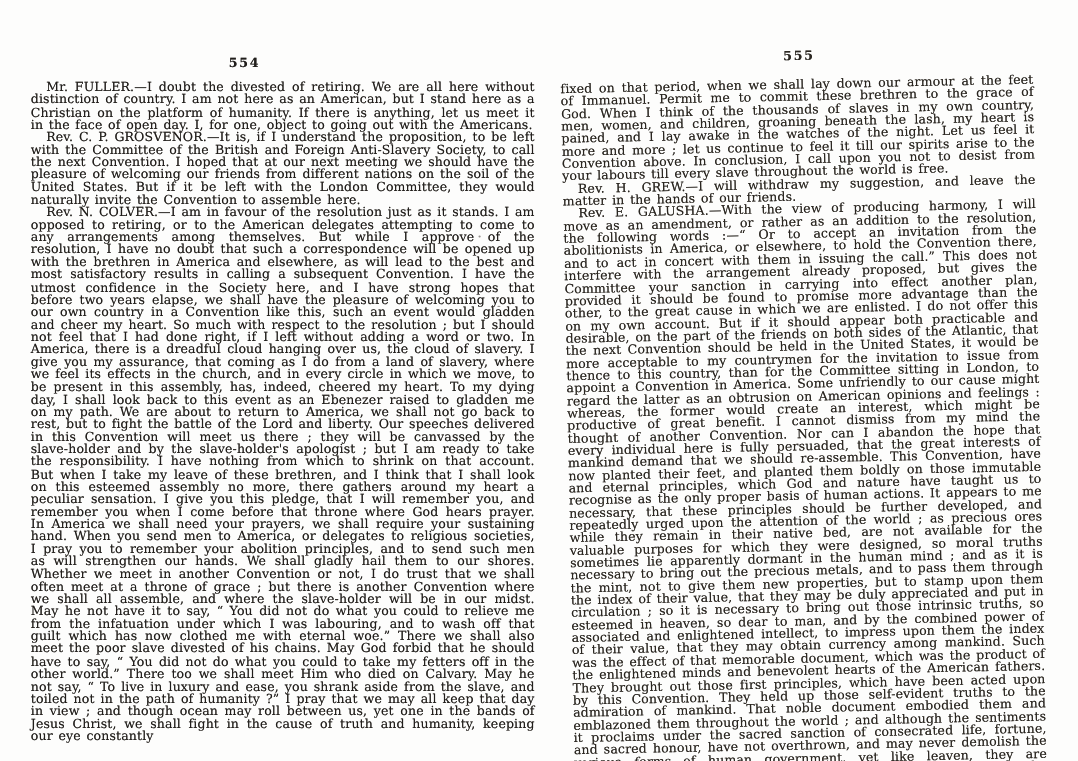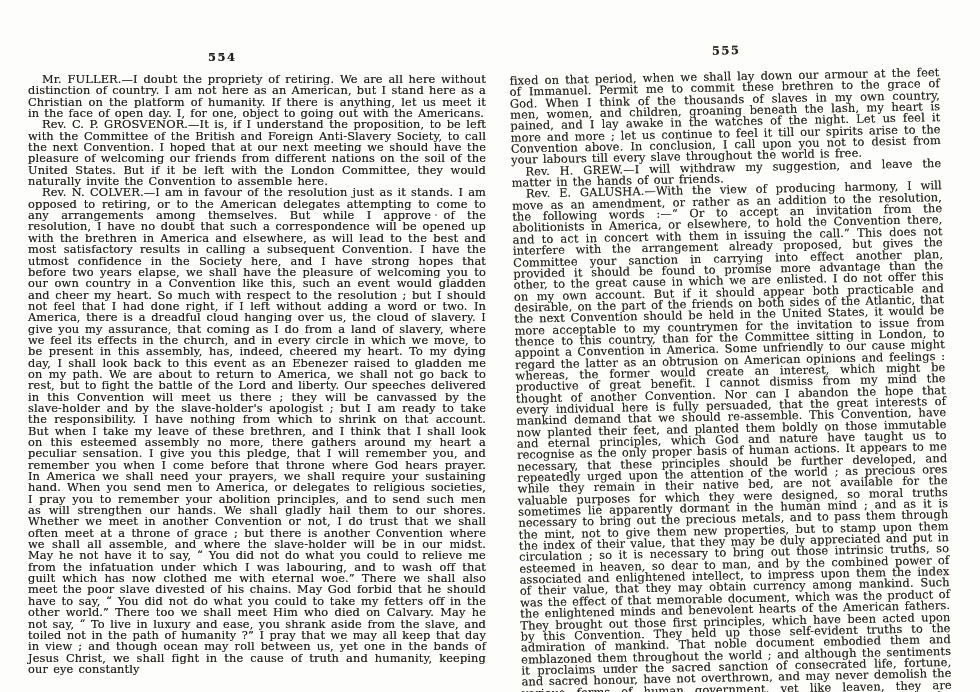--- a/index.html
+++ b/index.html
@@ -67,21 +67,21 @@
   .speck-4 { left: 877px; top: 677px; width: 2px; height: 2px; }
 </style>
 </head>
 <body>
 
 <div class="spread">
 
   <div class="page page-left">
     <div class="page-number">554</div>
     <div class="text-block">
-      <p>Mr. FULLER.—I doubt the propriety of retiring.  We are all here without distinction of country.  I am not here as an American, but I stand here as a Christian on the platform of humanity.  If there is anything, let us meet it in the face of open day. I, for one, object to going out with the Americans.</p>
+      <p>Mr. FULLER.—I doubt the divested of retiring.  We are all here without distinction of country.  I am not here as an American, but I stand here as a Christian on the platform of humanity.  If there is anything, let us meet it in the face of open day. I, for one, object to going out with the Americans.</p>
       <p>Rev. C. P. GROSVENOR.—It is, if I understand the proposition, to be left with the Committee of the British and Foreign Anti-Slavery Society, to call the next Convention.  I hoped that at our next meeting we should have the pleasure of welcoming our friends from different nations on the soil of the United States.  But if it be left with the London Committee, they would naturally invite the Convention to assemble here.</p>
       <p>Rev. N. COLVER.—I am in favour of the resolution just as it stands.  I am opposed to retiring, or to the American delegates attempting to come to any arrangements among themselves.  But while I approve of the resolution, I have no doubt that such a correspondence will be opened up with the brethren in America and elsewhere, as will lead to the best and most satisfactory results in calling a subsequent Convention.  I have the utmost confidence in the Society here, and I have strong hopes that before two years elapse, we shall have the pleasure of welcoming you to our own country in a Convention like this, such an event would gladden and cheer my heart. So much with respect to the resolution ; but I should not feel that I had done right, if I left without adding a word or two.  In America, there is a dreadful cloud hanging over us, the cloud of slavery.  I give you my assurance, that coming as I do from a land of slavery, where we feel its effects in the church, and in every circle in which we move, to be present in this assembly, has, indeed, cheered my heart.  To my dying day, I shall look back to this event as an Ebenezer raised to gladden me on my path.  We are about to return to America, we shall not go back to rest, but to fight the battle of the Lord and liberty.  Our speeches delivered in this Convention will meet us there ; they will be canvassed by the slave-holder and by the slave-holder's apologist ; but I am ready to take the responsibility. I have nothing from which to shrink on that account.  But when I take my leave of these brethren, and I think that I shall look on this esteemed assembly no more, there gathers around my heart a peculiar sensation.  I give you this pledge, that I will remember you, and remember you when I come before that throne where God hears prayer.  In America we shall need your prayers, we shall require your sustaining hand.  When you send men to America, or delegates to religious societies, I pray you to remember your abolition principles, and to send such men as will strengthen our hands.  We shall gladly hail them to our shores. Whether we meet in another Convention or not, I do trust that we shall often meet at a throne of grace ; but there is another Convention where we shall all assemble, and where the slave-holder will be in our midst.  May he not have it to say, “ You did not do what you could to relieve me from the infatuation under which I was labouring, and to wash off that guilt which has now clothed me with eternal woe.”  There we shall also meet the poor slave divested of his chains.  May God forbid that he should have to say, “ You did not do what you could to take my fetters off in the other world.” There too we shall meet Him who died on Calvary.  May he not say, “ To live in luxury and ease, you shrank aside from the slave, and toiled not in the path of humanity ?”  I pray that we may all keep that day in view ; and though ocean may roll between us, yet one in the bands of Jesus Christ, we shall fight in the cause of truth and humanity, keeping our eye constantly</p>
     </div>
   </div>
 
   <div class="page page-right">
     <div class="page-number">555</div>
     <div class="text-block">
       <p class="no-indent">fixed on that period, when we shall lay down our armour at the feet of Immanuel.  Permit me to commit these brethren to the grace of God.  When I think of the thousands of slaves in my own country, men, women, and children, groaning beneath the lash, my heart is pained, and I lay awake in the watches of the night.  Let us feel it more and more ; let us continue to feel it till our spirits arise to the Convention above.  In conclusion, I call upon you not to desist from your labours till every slave throughout the world is free.</p>
       <p>Rev. H. GREW.—I will withdraw my suggestion, and leave the matter in the hands of our friends.</p>

